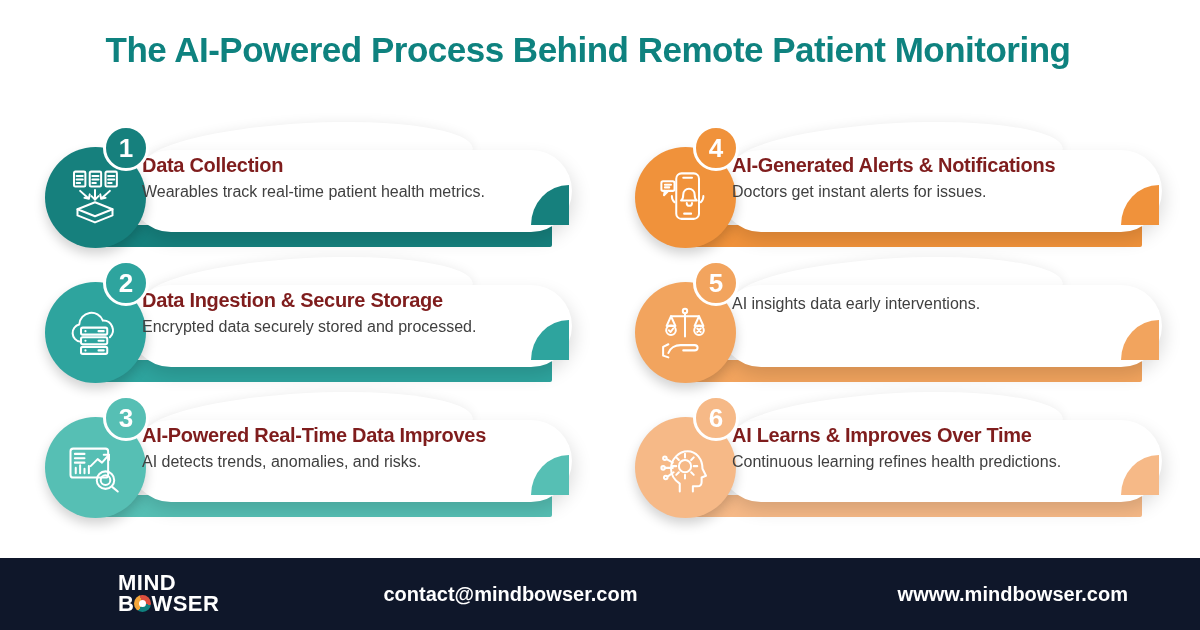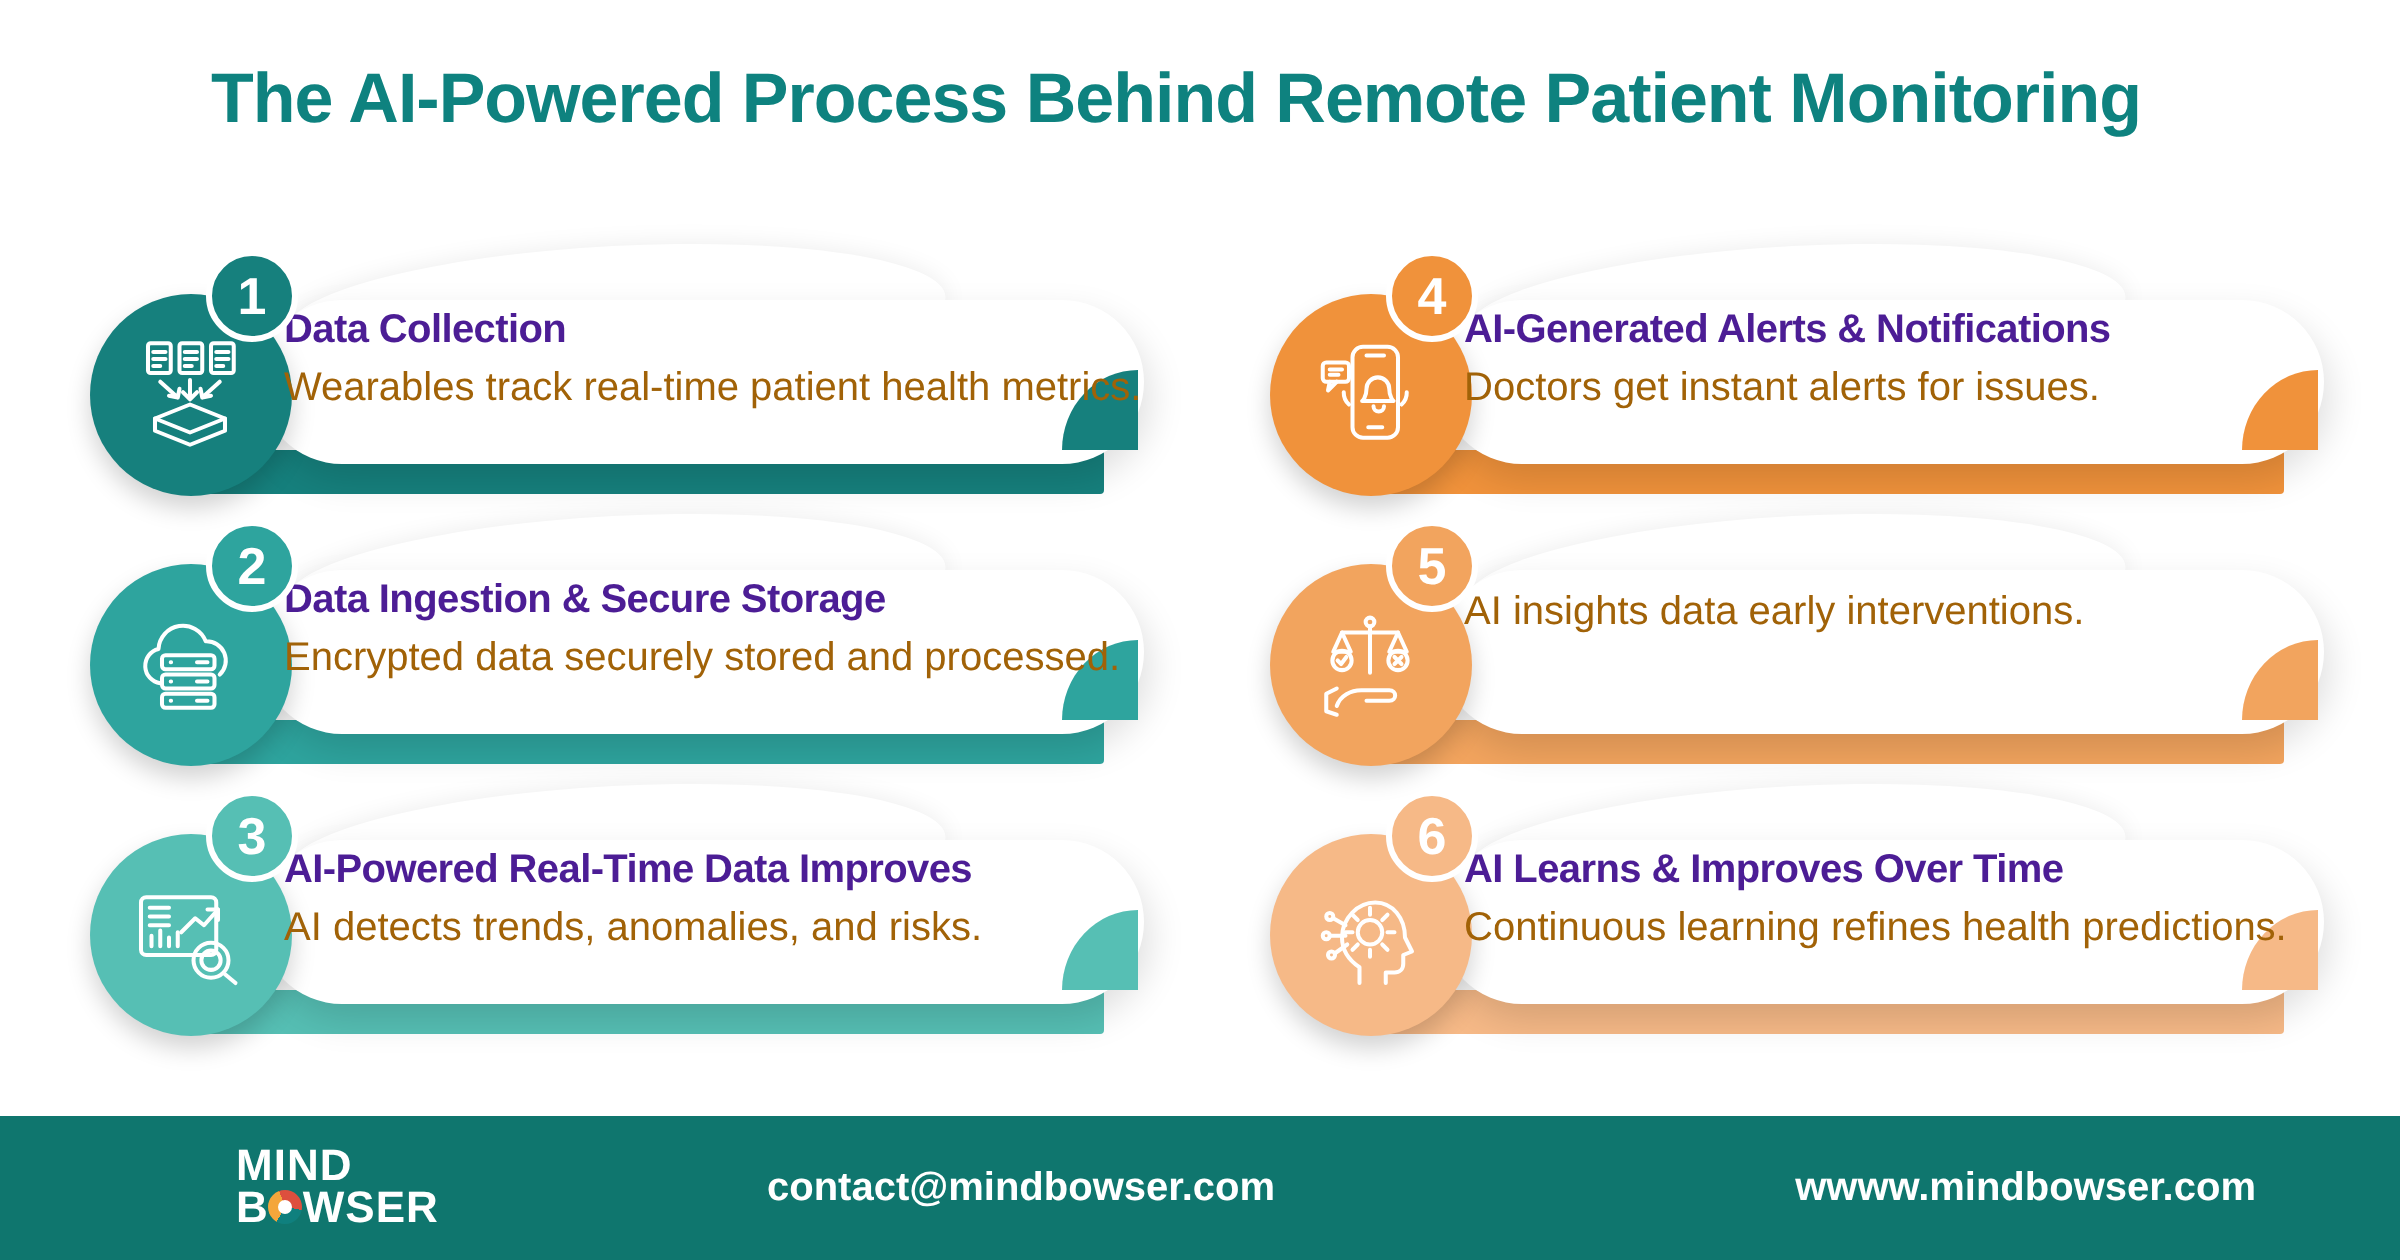--- a/index.html
+++ b/index.html
@@ -18,22 +18,22 @@
   .card .blob{position:absolute;left:0;top:22px;width:101px;height:101px;border-radius:50%;
     background:var(--c);z-index:3;box-shadow:0 6px 12px rgba(0,0,0,.18)}
   .card .badge{position:absolute;left:58px;top:0;width:40px;height:40px;border-radius:50%;
     background:var(--c);border:3px solid #fff;z-index:4;display:flex;align-items:center;
     justify-content:center;color:#fff;font-size:26px;font-weight:700}
   .card .sail{position:absolute;left:486px;top:60px;width:38px;height:40px;background:var(--c);
     border-top-left-radius:100%;z-index:3}
   .card .icon{position:absolute;left:22px;top:44px;width:56px;height:56px;z-index:4}
   .card .icon svg{width:56px;height:56px;display:block}
   .card .text{position:absolute;left:97px;top:29px;width:432px;z-index:3}
-  .card .text .t{font-size:20px;font-weight:700;color:#4c1d95;letter-spacing:-0.3px;white-space:nowrap}
-  .card .text .d{font-size:20px;color:#a16207;margin-top:6px;white-space:nowrap}
+  .card .text .t{font-size:20px;font-weight:700;color:#7f1d1d;letter-spacing:-0.3px;white-space:nowrap}
+  .card .text .d{font-size:16px;color:#404040;margin-top:6px;white-space:nowrap}
   
   .footer{position:absolute;left:0;top:558px;width:1200px;height:72px;background:#0f807e;
     display:flex;align-items:center;justify-content:space-between;box-sizing:border-box;
     padding:0 72px 0 118px}
   .logo{color:#fff;font-weight:900;font-size:22px;line-height:.95;letter-spacing:.5px}
   .swirl{display:inline-block;width:17px;height:17px;border-radius:50%;position:relative;
     vertical-align:-1px;background:conic-gradient(from 210deg,#f4a63b 0 130deg,#dd4f3e 130deg 250deg,#0f807e 250deg 360deg)}
   .swirl::after{content:"";position:absolute;left:5px;top:5px;width:7px;height:7px;background:#fff;border-radius:50%}
   .contact{position:absolute;left:0;width:1021px;text-align:center;color:#fff;font-size:20px;
     font-weight:600;pointer-events:none}
@@ -197,21 +197,21 @@
           </svg>
         </div>
     <div class="badge">6</div>
     <div class="text">
       <div class="t">AI Learns &amp; Improves Over Time</div>
       <div class="d">Continuous learning refines health predictions.</div>
     </div>
   </div>
     </div>
 
-  <div class="footer" style="background: #0f766e;">
+  <div class="footer" style="background: #0f172a;">
     <div class="logo">
       <div>MIND</div>
       <div><span>B</span><span class="swirl"></span><span>WSER</span></div>
     </div>
     <div class="contact">contact@mindbowser.com</div>
     <div class="website">wwww.mindbowser.com</div>
   </div>
 </div>
 
 </body></html>

